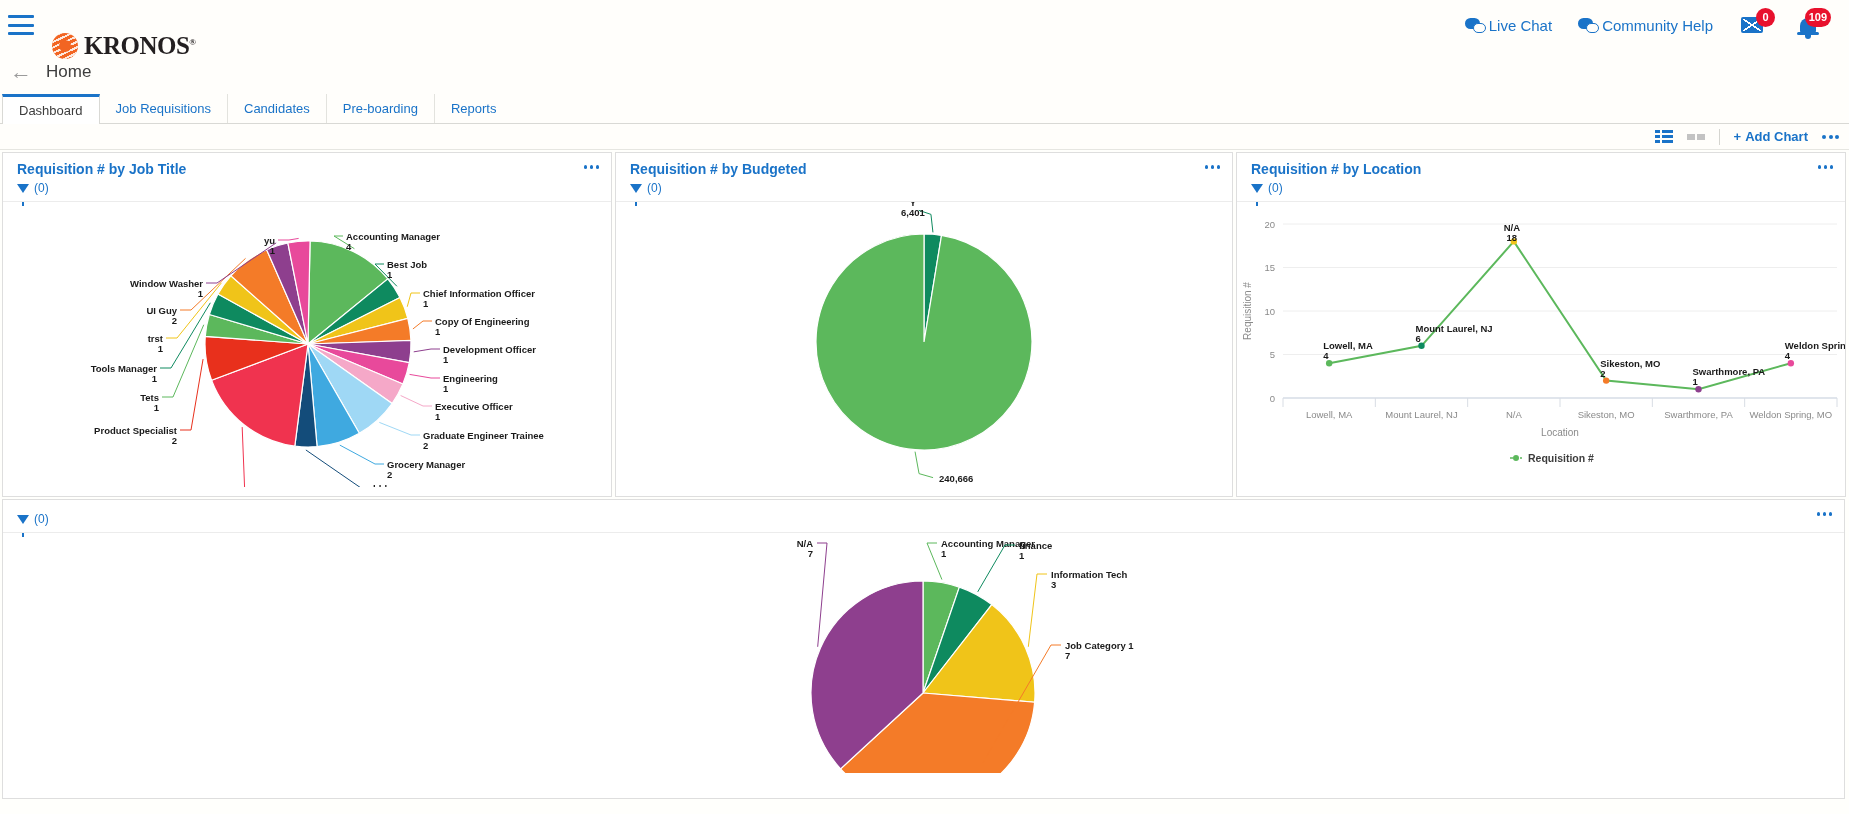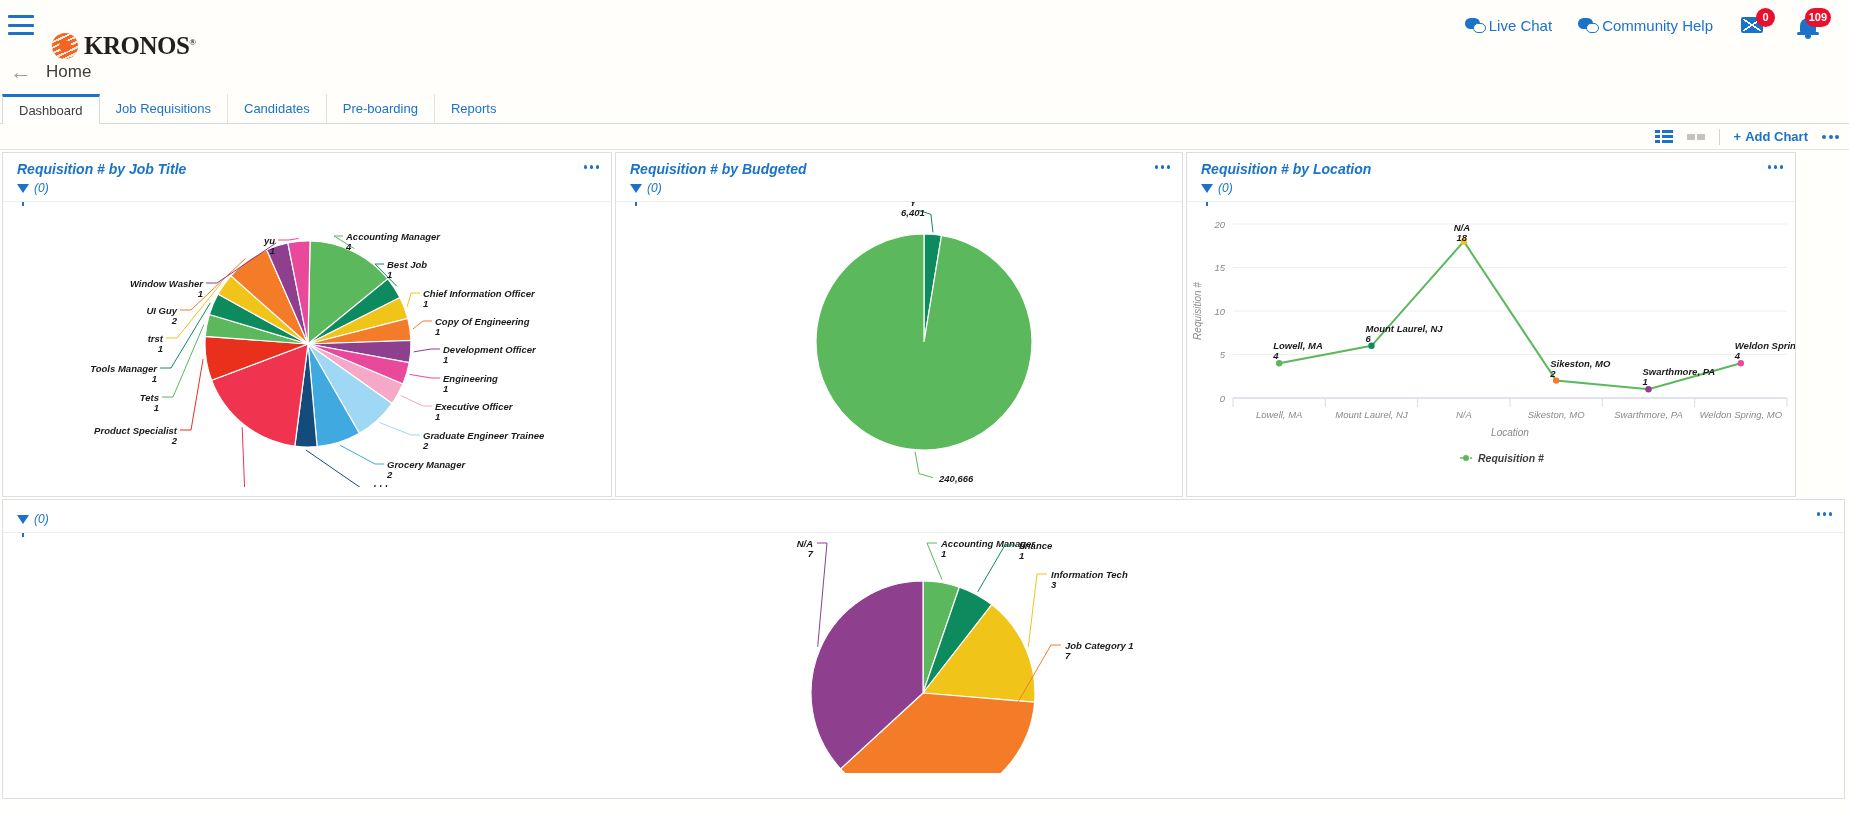--- a/index.html
+++ b/index.html
@@ -143,21 +143,21 @@
   .kebab {
     display: flex; gap: 2.5px; cursor: pointer; align-items: center;
   }
   .kebab i { width: 4px; height: 4px; border-radius: 50%; background: #1a73c8; display:block; }
   .kebab.small i { width: 3.5px; height: 3.5px; }
 
   
   .panel-row { display: flex; gap: 3px; padding: 2px 2px 0 2px; }
   .panel {
     background: #ffffff; border: 1px solid #dedede;
-    display: flex; flex-direction: column; position: relative; font-style: italic;
+    display: flex; flex-direction: column; position: relative;
   }
   .panel-head {
     padding: 8px 10px 6px 14px; position: relative;
     border-bottom: 1px solid #ececec;
   }
   .panel-title {
     font-size: 14px; color: #1a73c8; font-weight: bold; cursor: pointer;
   }
   .panel-filter {
     margin-top: 4px; display: flex; align-items: center; gap: 5px;
@@ -359,21 +359,21 @@
               <text x="200" y="85" class="pie-label" text-anchor="end">Window Washer</text>
               <text x="200" y="95" class="pie-label-v" text-anchor="end">1</text>
               <path d="M 295.6491080609957 36.41325452527167 L 286 38 L 275 38" class="leader" stroke="#e8499b"></path>
               <text x="272" y="42" class="pie-label" text-anchor="end">yu</text>
               <text x="272" y="52" class="pie-label-v" text-anchor="end">1</text>
             </g>
         </svg>
       </div>
     </div>
 
-    <div class="panel" style="width:568px;height:345px">
+    <div class="panel" style="width:618px;height:345px">
       <div class="panel-head">
         <div class="panel-title">Requisition # by Budgeted</div>
         <div class="panel-filter">
           <span class="funnel"></span>
           <span>(0)</span>
         </div>
         <div class="panel-kebab kebab small">
             <i></i>
             <i></i>
             <i></i>

